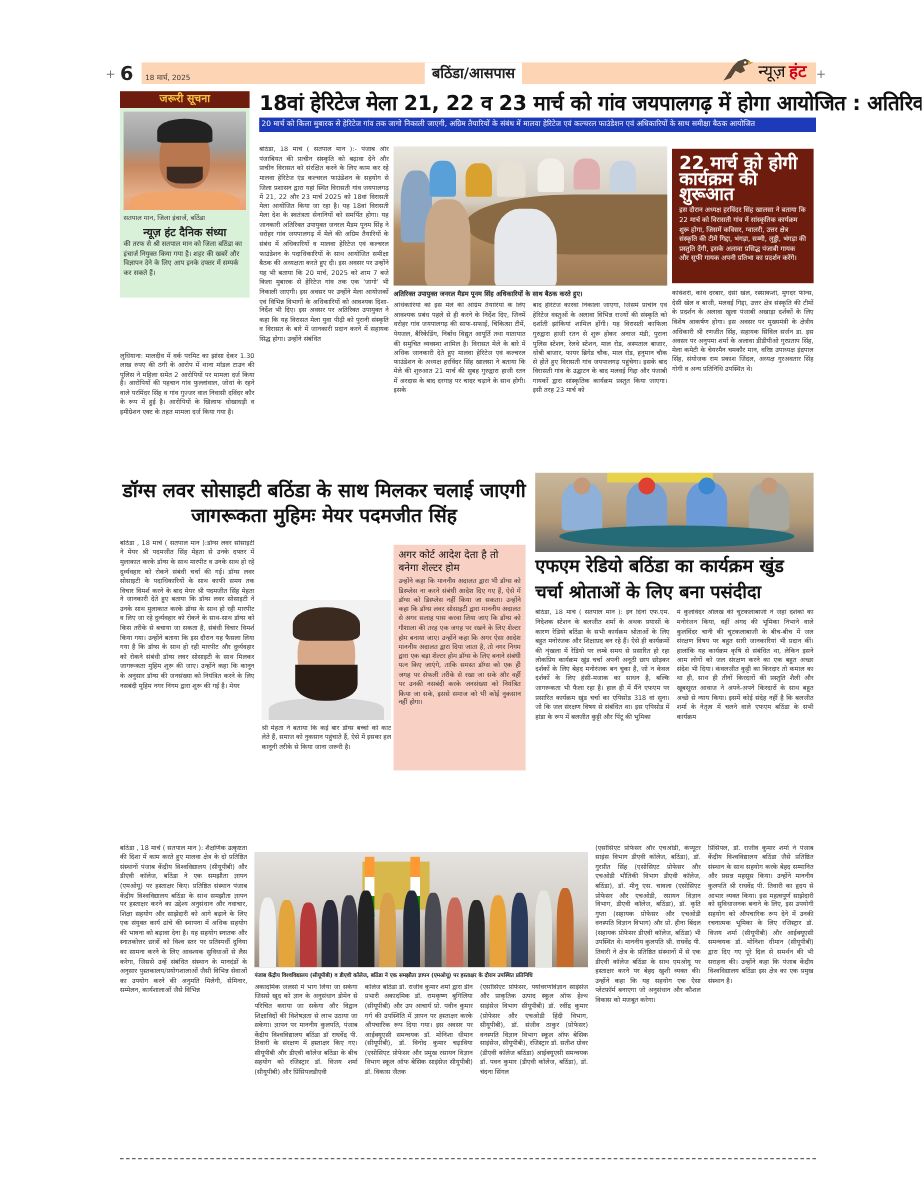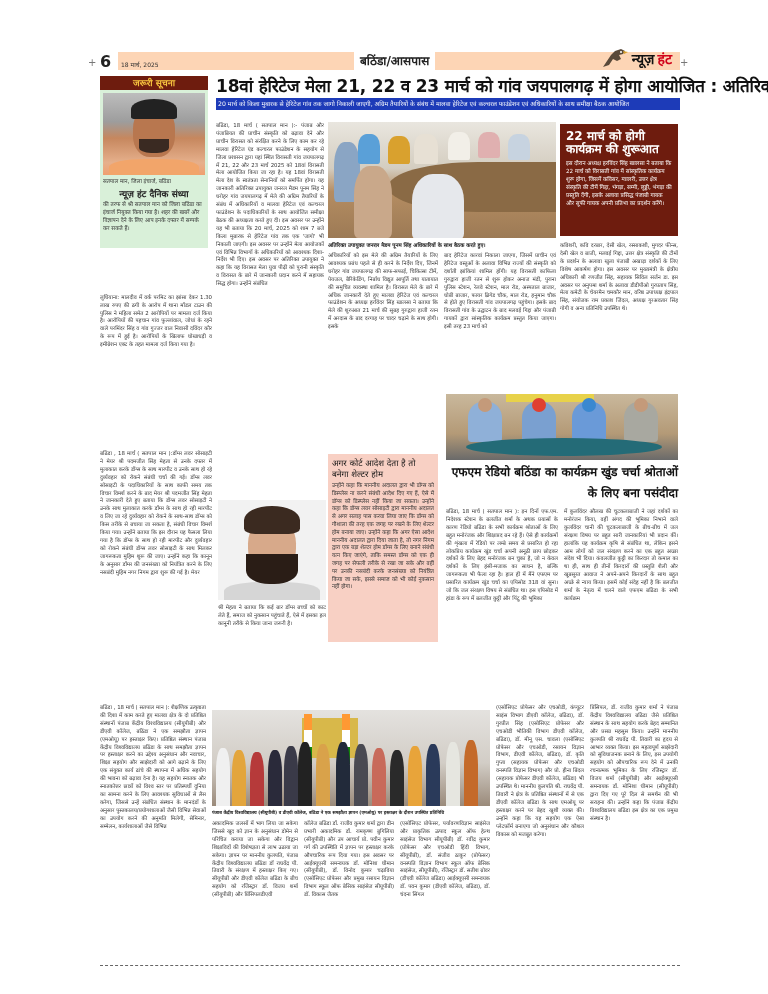--- a/index.html
+++ b/index.html
@@ -10,21 +10,21 @@
   .crop-mark { position: absolute; font-size: 10px; color: #777; line-height: 10px; }
 
   
   .masthead { position: absolute; left: 0; top: 52px; width: 580px; height: 18px; display: flex; align-items: center; }
   .mast-pageno { font-weight: bold; font-size: 16px; color: #222; width: 12px; }
   .mast-band { position: absolute; left: 18px; top: 0; width: 562px; height: 18px; background: #fdd5b5; }
   .mast-date { position: relative; font-size: 6px; color: #333; margin-left: 3px; z-index: 2; }
   .mast-section { position: absolute; left: 236px; top: 0; height: 18px; padding: 0 6px; background: #fff; font-size: 12px; font-weight: bold; line-height: 18px; color: #222; z-index: 2; }
   .mast-logo { position: absolute; right: 8px; top: -6px; height: 24px; display: flex; align-items: center; gap: 3px; z-index: 2; }
   .logo-bird { width: 28px; height: 22px; }
-  .logo-text { font-size: 14px; font-weight: bold; color: #111; }
+  .logo-text { font-size: 14px; font-weight: normal; color: #111; }
   .logo-text-red { font-size: 14px; font-weight: bold; color: #d0021b; }
 
   
   .notice-head { position: absolute; left: 0; top: 76px; width: 108px; height: 14px; background: #6e1c0e; color: #f6c23e; font-size: 9px; font-weight: bold; text-align: center; line-height: 14px; }
   .notice-box { position: absolute; left: 0; top: 90px; width: 108px; height: 158px; background: #d9f0d9; padding: 3px; }
   .notice-photo { width: 102px; height: 82px; background: linear-gradient(180deg,#bdbdbd 0%,#9d9d9d 35%,#c6875e 55%,#e6b08c 85%,#f0a070 100%); position: relative; overflow: hidden; }
   .notice-photo .face { position: absolute; left: 30px; top: 12px; width: 42px; height: 52px; border-radius: 45% 45% 40% 40%; background: #b8774f; }
   .notice-photo .hair { position: absolute; left: 28px; top: 6px; width: 46px; height: 20px; border-radius: 50% 50% 10% 10%; background: #222; }
   .notice-photo .beard { position: absolute; left: 36px; top: 46px; width: 30px; height: 14px; border-radius: 0 0 40% 40%; background: #3a2a22; }
   .notice-photo .shirt { position: absolute; left: 6px; top: 66px; width: 90px; height: 20px; border-radius: 40% 40% 0 0; background: #f2a56a; }
@@ -39,42 +39,42 @@
   
   .h1 { position: absolute; left: 116px; top: 74px; width: 464px; font-size: 17px; font-weight: bold; color: #111; letter-spacing: -0.2px; white-space: nowrap; }
   .sub-band { position: absolute; left: 116px; top: 98px; width: 464px; height: 12px; background: #1d3bb8; color: #fff; font-size: 6.2px; line-height: 12px; padding-left: 2px; white-space: nowrap; overflow: hidden; }
   .col { position: absolute; font-size: 5.4px; line-height: 7.9px; color: #333; text-align: justify; overflow: hidden; }
   .photo-meeting { position: absolute; left: 228px; top: 122px; width: 228px; height: 116px; background: linear-gradient(180deg,#e9e6df 0%,#d4cdc0 40%,#b58d62 60%,#9c7a55 100%); overflow: hidden; }
   .pm-table { position: absolute; left: 60px; top: 40px; width: 180px; height: 50px; border-radius: 50% 0 0 50%; background: #8a6a45; }
   .pm-person { position: absolute; border-radius: 40% 40% 10% 10%; }
   .photo-caption { position: absolute; font-size: 5.4px; color: #222; font-weight: bold; }
 
   .box-maroon { position: absolute; left: 460px; top: 124px; width: 118px; height: 112px; background: #6e1c0e; padding: 6px 6px; color: #fff; }
-  .box-maroon .bt { font-size: 12px; font-weight: bold; line-height: 13px; }
+  .box-maroon .bt { font-size: 15px; font-weight: bold; line-height: 13px; }
   .box-maroon .bb { font-size: 5.6px; line-height: 8px; margin-top: 3px; }
 
   
   .h2 { position: absolute; left: 0; top: 398px; width: 340px; font-size: 16px; font-weight: bold; line-height: 21px; color: #111; text-align: center; }
   .box-blue { position: absolute; left: 118px; top: 458px; width: 108px; height: 40px; background: #dff0fb; padding: 4px 4px; font-size: 7.3px; font-weight: bold; line-height: 10px; color: #222; }
   .box-blue .plus { color: #e02424; font-size: 9px; }
   .photo-mayor { position: absolute; left: 118px; top: 500px; width: 108px; height: 100px; background: #f2f2f2; overflow: hidden; }
   .mayor-hair { position: absolute; left: 26px; top: 6px; width: 56px; height: 28px; border-radius: 50% 50% 20% 20%; background: #3b2a20; }
   .mayor-face { position: absolute; left: 30px; top: 18px; width: 48px; height: 56px; border-radius: 45%; background: #d7a98a; }
   .mayor-beard { position: absolute; left: 28px; top: 54px; width: 52px; height: 30px; border-radius: 0 0 45% 45%; background: #2a1d16; }
   .mayor-shirt { position: absolute; left: 6px; top: 82px; width: 96px; height: 22px; border-radius: 40% 40% 0 0; background: #d6d6d6; }
   .box-pink { position: absolute; left: 228px; top: 454px; width: 110px; height: 188px; background: #f8d0c4; padding: 4px 4px; }
   .box-pink .bt { font-size: 8.5px; font-weight: normal; color: #111; line-height: 11px; }
   .box-pink .bb { font-size: 5.5px; line-height: 7.8px; color: #333; margin-top: 2px; text-align: justify; }
 
   
   .photo-fm { position: absolute; left: 346px; top: 394px; width: 232px; height: 66px; background: linear-gradient(180deg,#c9b89c 0%,#b49a77 60%,#6a6a6a 100%); overflow: hidden; }
   .fm-table { position: absolute; left: 20px; top: 44px; width: 196px; height: 18px; border-radius: 50%; background: #246b77; }
   .fm-person { position: absolute; top: 8px; width: 34px; height: 40px; border-radius: 40% 40% 10% 10%; }
   .fm-head { position: absolute; top: 4px; width: 14px; height: 14px; border-radius: 50%; }
-  .h3 { position: absolute; left: 346px; top: 462px; width: 232px; font-size: 12px; font-weight: bold; line-height: 21px; color: #111; text-align: right; }
+  .h3 { position: absolute; left: 346px; top: 462px; width: 232px; font-size: 15px; font-weight: bold; line-height: 21px; color: #111; text-align: left; }
 
   
   .h4 { position: absolute; left: 0; top: 664px; width: 580px; font-size: 17.5px; font-weight: bold; color: #111; white-space: nowrap; letter-spacing: -0.3px; }
   .photo-mou { position: absolute; left: 112px; top: 710px; width: 278px; height: 96px; background: linear-gradient(180deg,#e4e2df 0%,#d2cdc6 55%,#9a8a7a 100%); overflow: hidden; }
   .mou-flag { position: absolute; top: 4px; width: 8px; height: 50px; }
   .mou-person { position: absolute; bottom: 0; width: 14px; border-radius: 40% 40% 0 0; }
   .dash-line { position: absolute; left: 0; top: 965px; width: 580px; border-top: 1px dashed #666; }
 </style>
 </head>
 <body>
@@ -135,20 +135,21 @@
   <div class="photo-caption" style="left:228px; top:241px; width:230px;">अतिरिक्त उपायुक्त जनरल मैडम पूनम सिंह अधिकारियों के साथ बैठक करते हुए।</div>
   <div class="col" style="left:228px; top:252px; width:110px; height:136px;">अधिकारियों को इस मेले की अग्रिम तैयारियों के लिए आवश्यक प्रबंध पहले से ही करने के निर्देश दिए, जिनमें धरोहर गांव जयपालगढ़ की साफ-सफाई, चिकित्सा टीमें, पेयजल, बैरिकेडिंग, निर्बाध विद्युत आपूर्ति तथा यातायात की समुचित व्यवस्था शामिल है। विरासत मेले के बारे में अधिक जानकारी देते हुए मालवा हेरिटेज एवं कल्चरल फाउंडेशन के अध्यक्ष हरविंदर सिंह खालसा ने बताया कि मेले की शुरुआत 21 मार्च की सुबह गुरुद्वारा हाजी रतन में अरदास के बाद दरगाह पर चादर चढ़ाने के साथ होगी। इसके</div>
   <div class="col" style="left:344px; top:252px; width:112px; height:136px;">बाद हेरिटेज कारवां निकाला जाएगा, जिसमें प्राचीन एवं हेरिटेज वस्तुओं के अलावा विभिन्न राज्यों की संस्कृति को दर्शाती झांकियां शामिल होंगी। यह विरासती काफिला गुरुद्वारा हाजी रतन से शुरू होकर अनाज मंडी, पुराना पुलिस स्टेशन, रेलवे स्टेशन, माल रोड, अस्पताल बाजार, धोबी बाजार, फायर ब्रिगेड चौक, माल रोड, हनुमान चौक से होते हुए विरासती गांव जयपालगढ़ पहुंचेगा। इसके बाद विरासती गांव के उद्घाटन के बाद मलवई गिद्दा और पंजाबी गायकों द्वारा सांस्कृतिक कार्यक्रम प्रस्तुत किया जाएगा। इसी तरह 23 मार्च को</div>
 
   <div class="box-maroon">
     <div class="bt">22 मार्च को होगी कार्यक्रम की शुरूआत</div>
     <div class="bb">इस दौरान अध्यक्ष हरविंदर सिंह खालसा ने बताया कि 22 मार्च को विरासती गांव में सांस्कृतिक कार्यक्रम शुरू होगा, जिसमें कविसर, ग्वालरी, उत्तर क्षेत्र संस्कृति की टीमें गिद्दा, भंगड़ा, सम्मी, लुड्डी, भंगड़ा की प्रस्तुति देंगी, इसके अलावा प्रसिद्ध पंजाबी गायक और सूफी गायक अपनी प्रतिभा का प्रदर्शन करेंगे।</div>
   </div>
   <div class="col" style="left:460px; top:242px; width:118px; height:146px;">कविशरी, कवि दरबार, देसी खेल, रस्साकशी, मुगदर फीन्स, देसी खेल व बाजी, मलवई गिद्दा, उत्तर क्षेत्र संस्कृति की टीमों के प्रदर्शन के अलावा खुला पंजाबी अखाड़ा दर्शकों के लिए विशेष आकर्षण होगा। इस अवसर पर मुख्यमंत्री के क्षेत्रीय अधिकारी श्री रणजीत सिंह, सहायक सिविल सर्जन डा. इस अवसर पर अनुपमा शर्मा के अलावा डीडीपीओ गुरप्रताप सिंह, मेला कमेटी के चेयरमैन चमकौर मान, वरिष्ठ उपाध्यक्ष इंद्रपाल सिंह, संयोजक राम प्रकाश जिंदल, अध्यक्ष गुरअवतार सिंह गोगी व अन्य प्रतिनिधि उपस्थित थे।</div>
 
+  <div class="h2">डॉग्स लवर सोसाइटी बठिंडा के साथ मिलकर चलाई जाएगी जागरूकता मुहिमः मेयर पदमजीत सिंह</div>
   <div class="col" style="left:0; top:450px; width:112px; height:204px;">बठिंडा , 18 मार्च ( सतपाल मान ):डॉग्स लवर सोसाइटी ने मेयर श्री पदमजीत सिंह मेहता से उनके दफ्तर में मुलाकात करके डॉग्स के साथ मारपीट व उनके साथ हो रहे दुर्व्यवहार को रोकने संबंधी चर्चा की गई। डॉग्स लवर सोसाइटी के पदाधिकारियों के साथ काफी समय तक विचार विमर्श करने के बाद मेयर श्री पदमजीत सिंह मेहता ने जानकारी देते हुए बताया कि डॉग्स लवर सोसाइटी ने उनके साथ मुलाकात करके डॉग्स के साथ हो रही मारपीट व लिए जा रहे दुर्व्यवहार को रोकने के साथ-साथ डॉग्स को किस तरीके से बचाया जा सकता है, संबंधी विचार विमर्श किया गया। उन्होंने बताया कि इस दौरान यह फैसला लिया गया है कि डॉग्स के साथ हो रही मारपीट और दुर्व्यवहार को रोकने संबंधी डॉग्स लवर सोसाइटी के साथ मिलकर जागरूकता मुहिम शुरू की जाए। उन्होंने कहा कि कानून के अनुसार डॉग्स की जनसंख्या को नियंत्रित करने के लिए नसबंदी मुहिम नगर निगम द्वारा शुरू की गई है। मेयर</div>
 
   <div class="photo-mayor">
     <div class="mayor-shirt"></div>
       <div class="mayor-face"></div>
       <div class="mayor-hair"></div>
       <div class="mayor-beard"></div>
   </div>
   <div class="col" style="left:118px; top:604px; width:108px; height:46px;">श्री मेहता ने बताया कि कई बार डॉग्स बच्चों को काट लेते हैं, समाज को नुकसान पहुंचाते हैं, ऐसे में इसका हल कानूनी तरीके से किया जाना जरूरी है।</div>
 

